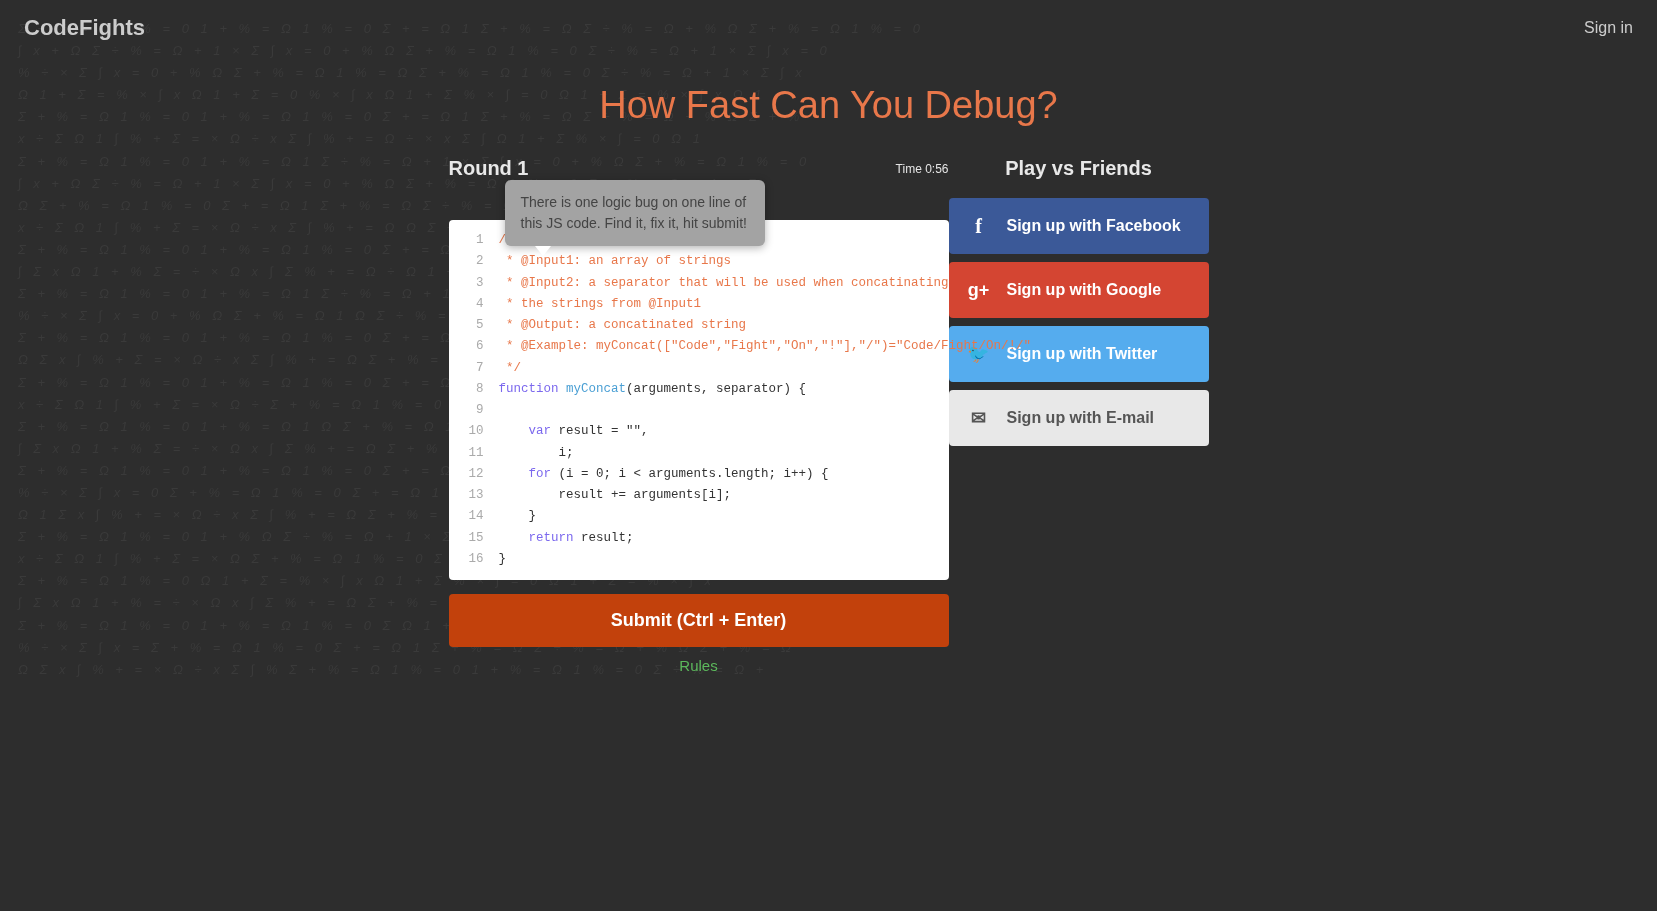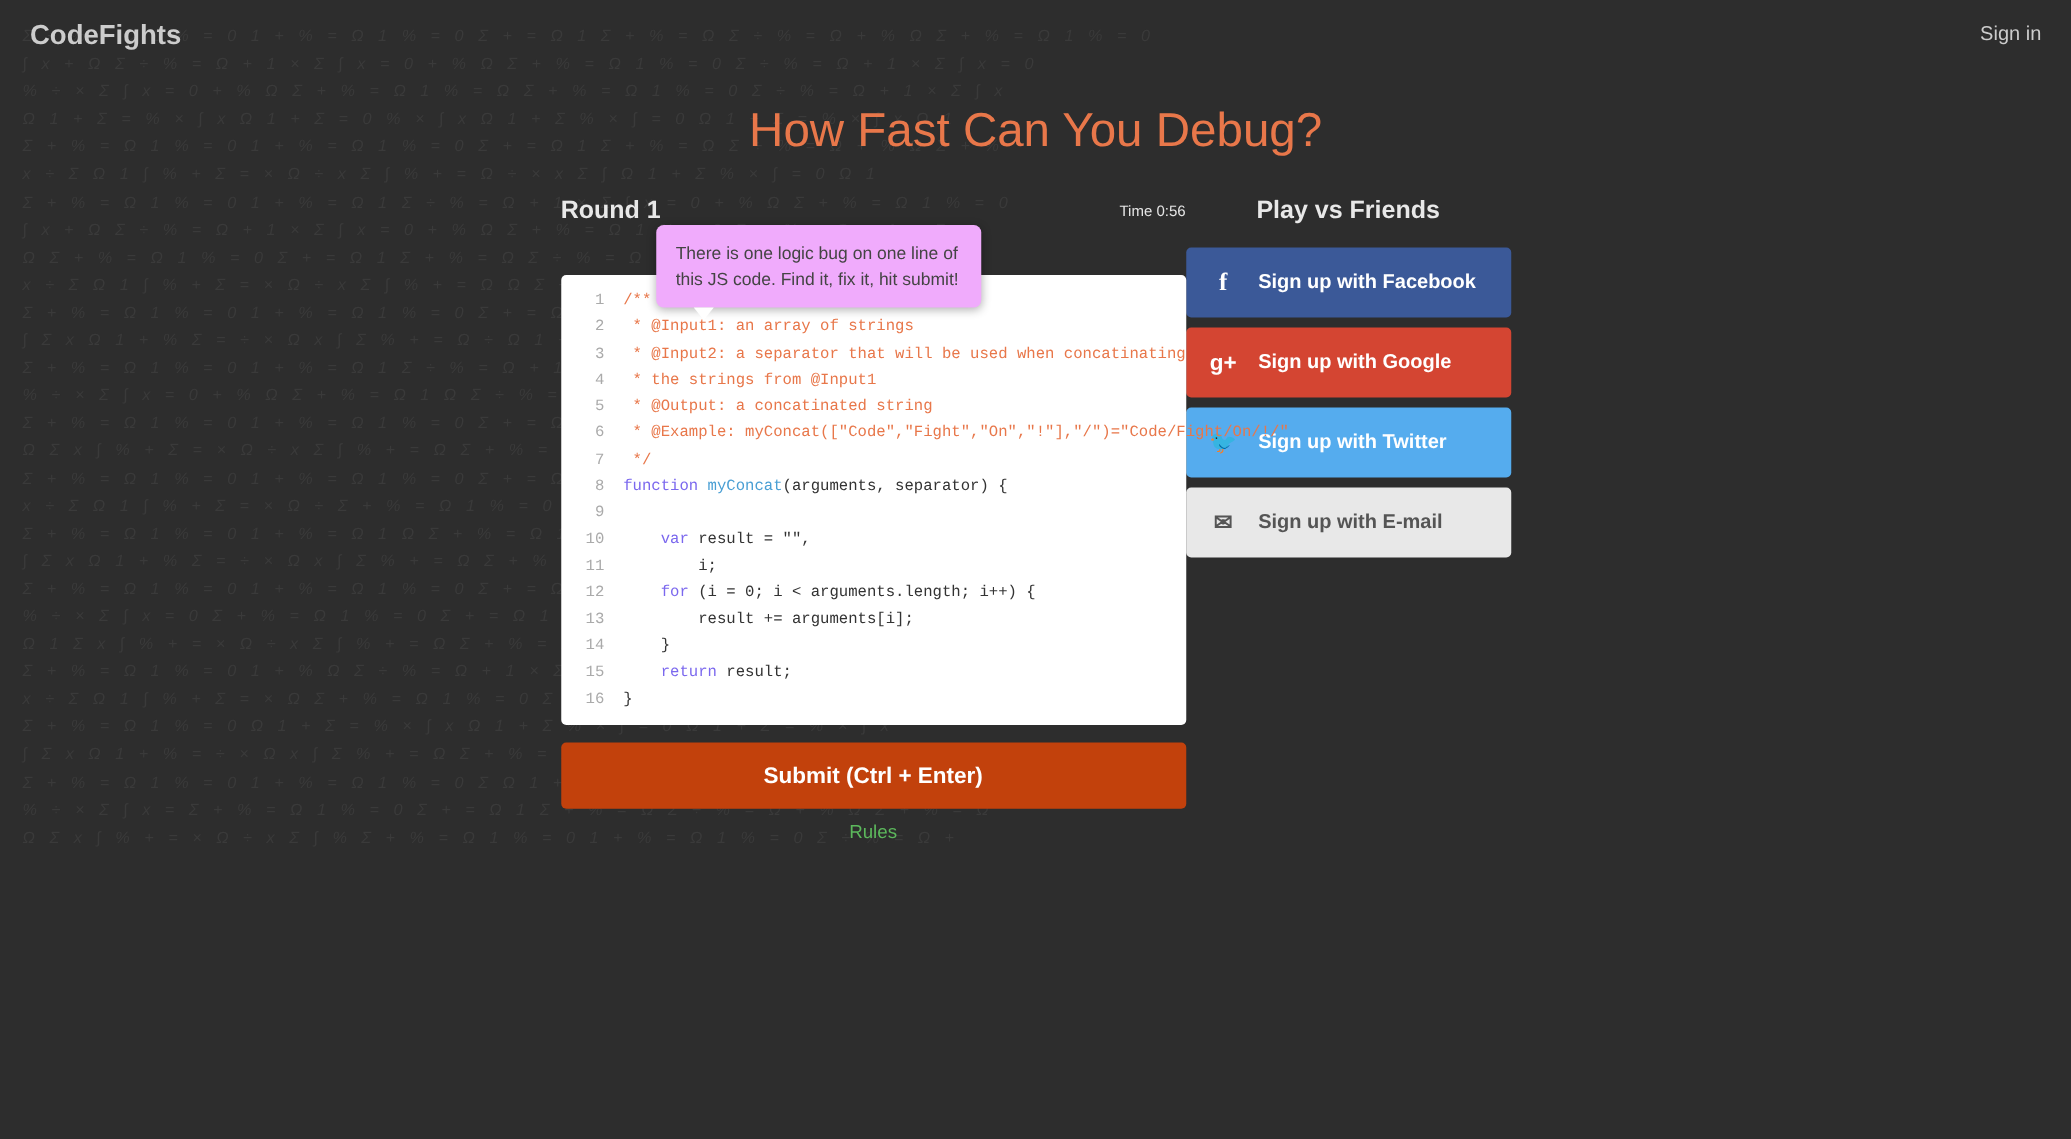--- a/index.html
+++ b/index.html
@@ -105,22 +105,22 @@
 
     
     .tooltip-wrapper {
       position: relative;
       margin-bottom: 0;
     }
 
     .tooltip-box {
       position: absolute;
       top: -10px;
-      left: 76px;
-      background: #f0abfc;
+      left: 56px;
+      background: #a3a3a3;
       color: #444;
       padding: 12px 16px;
       border-radius: 6px;
       font-size: 14px;
       width: 260px;
       line-height: 1.5;
       z-index: 10;
       box-shadow: 0 2px 8px rgba(0,0,0,0.3);
     }
 

